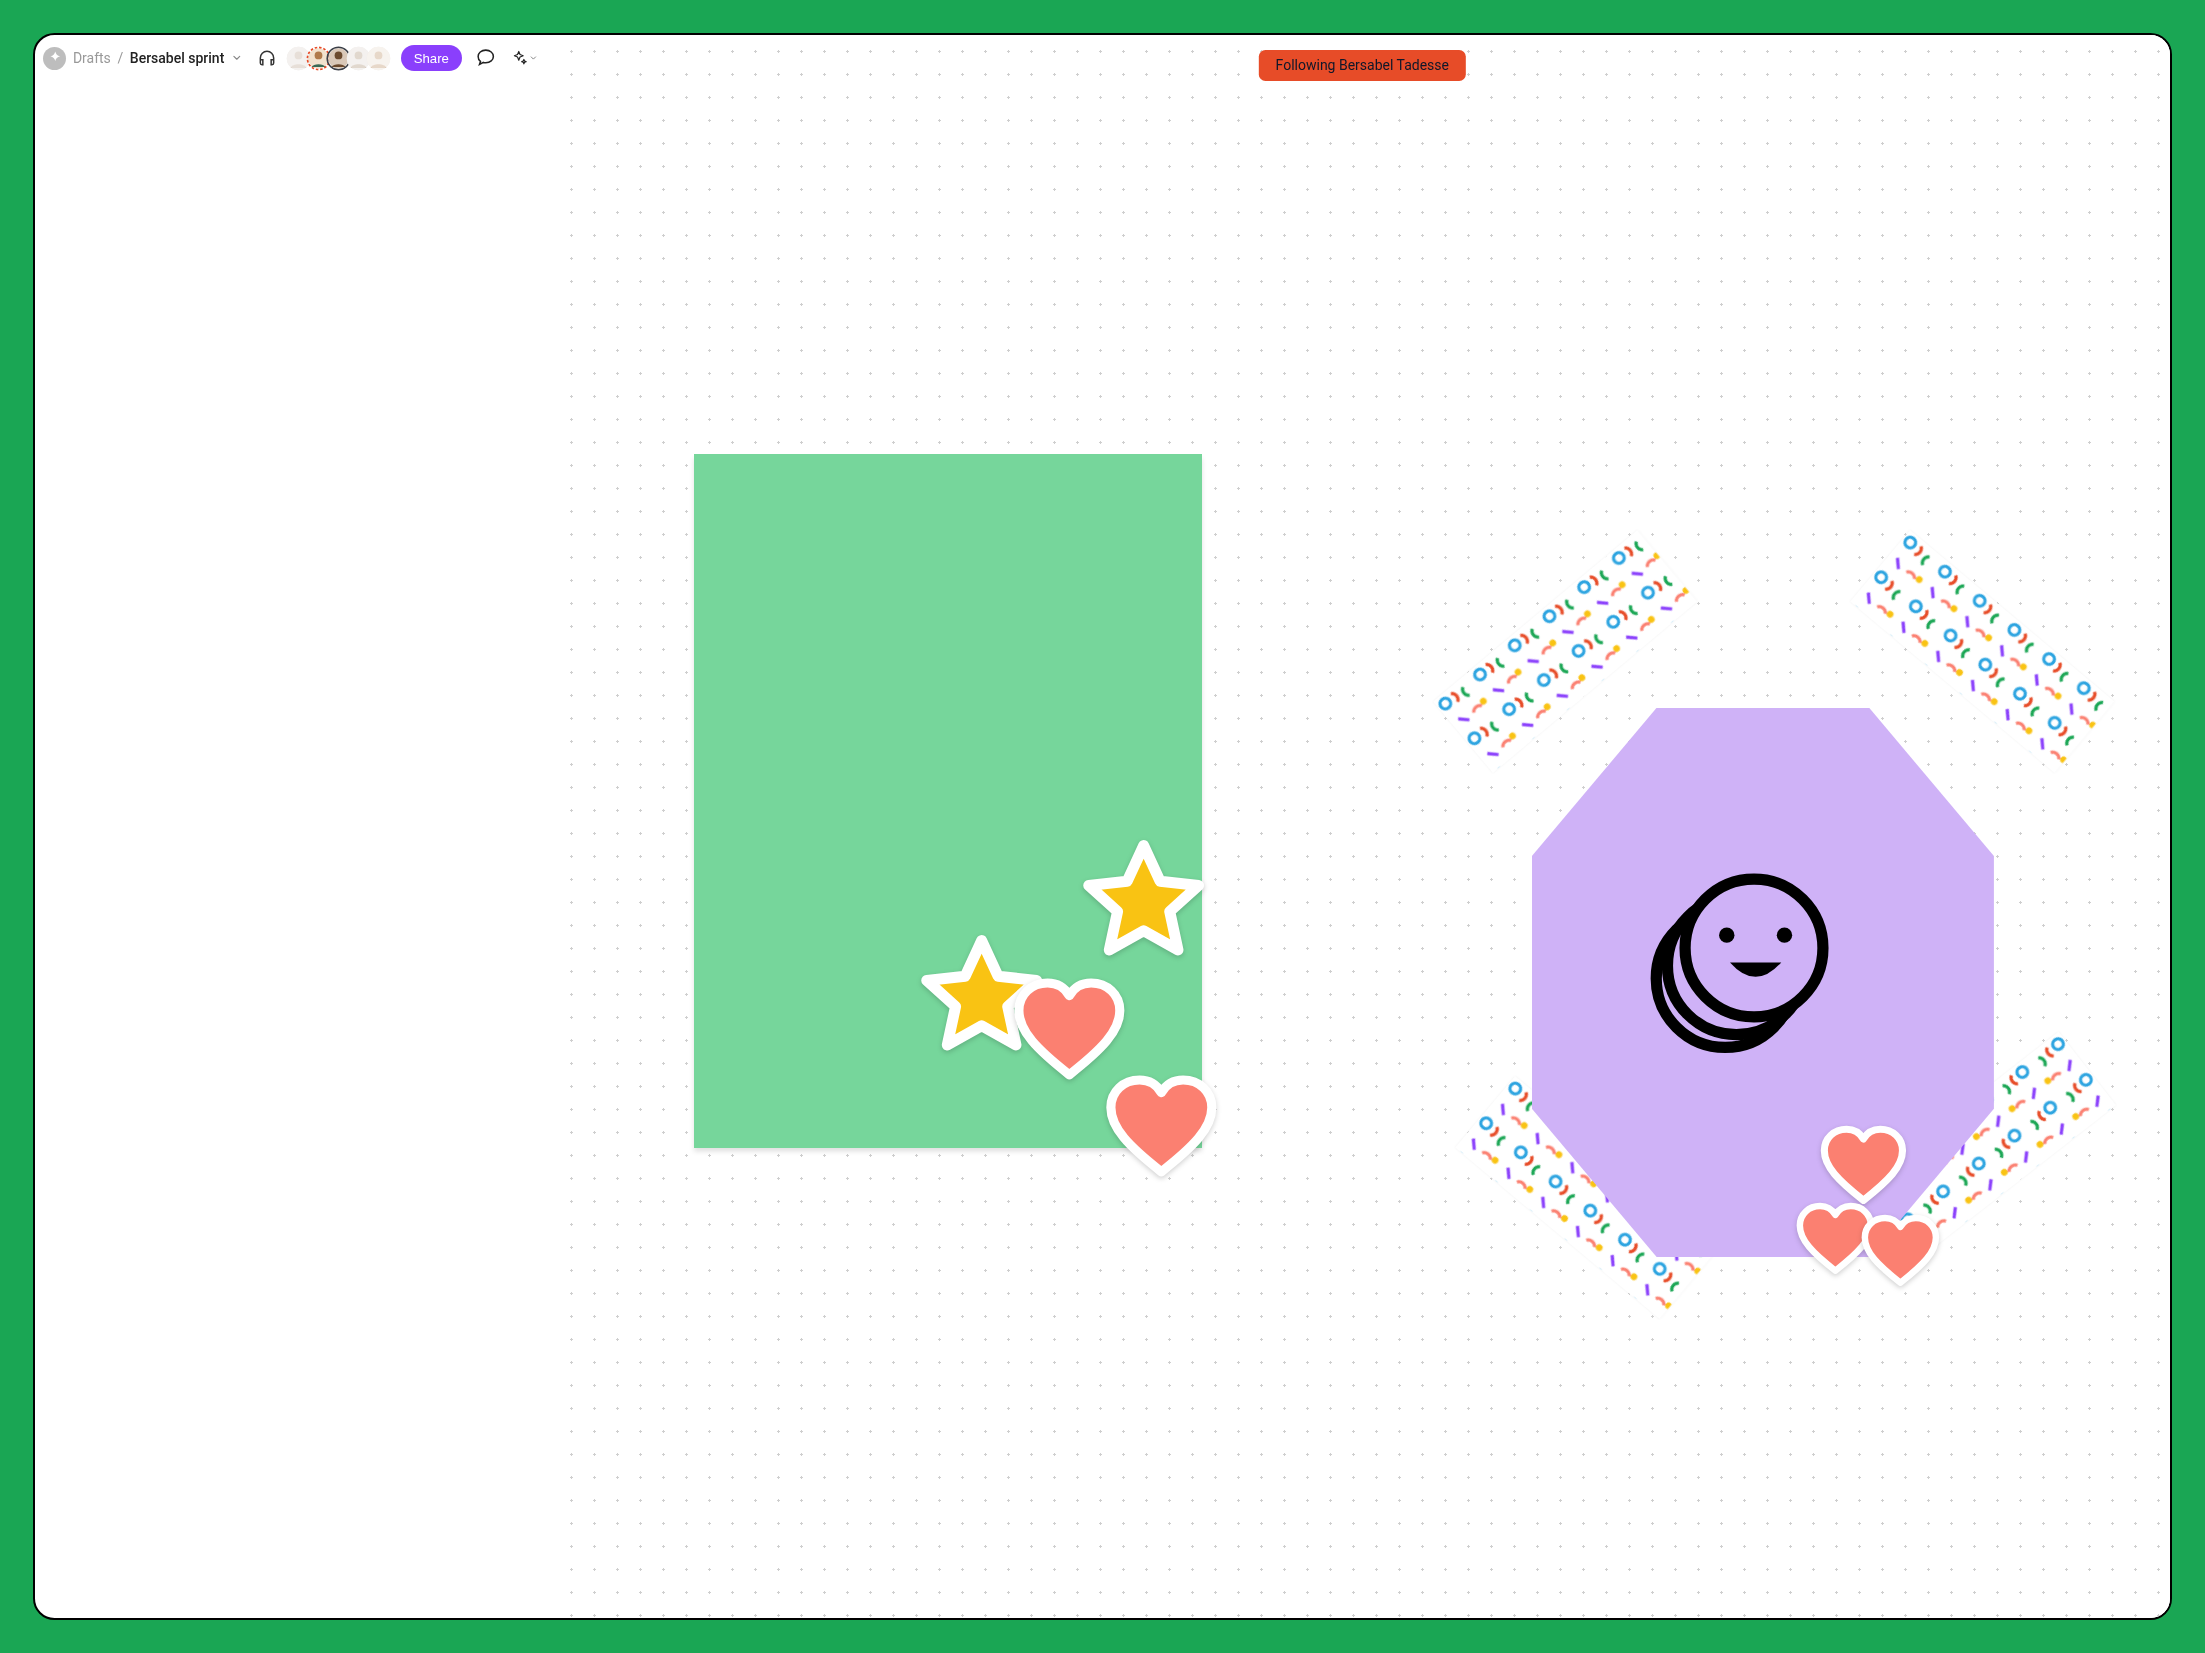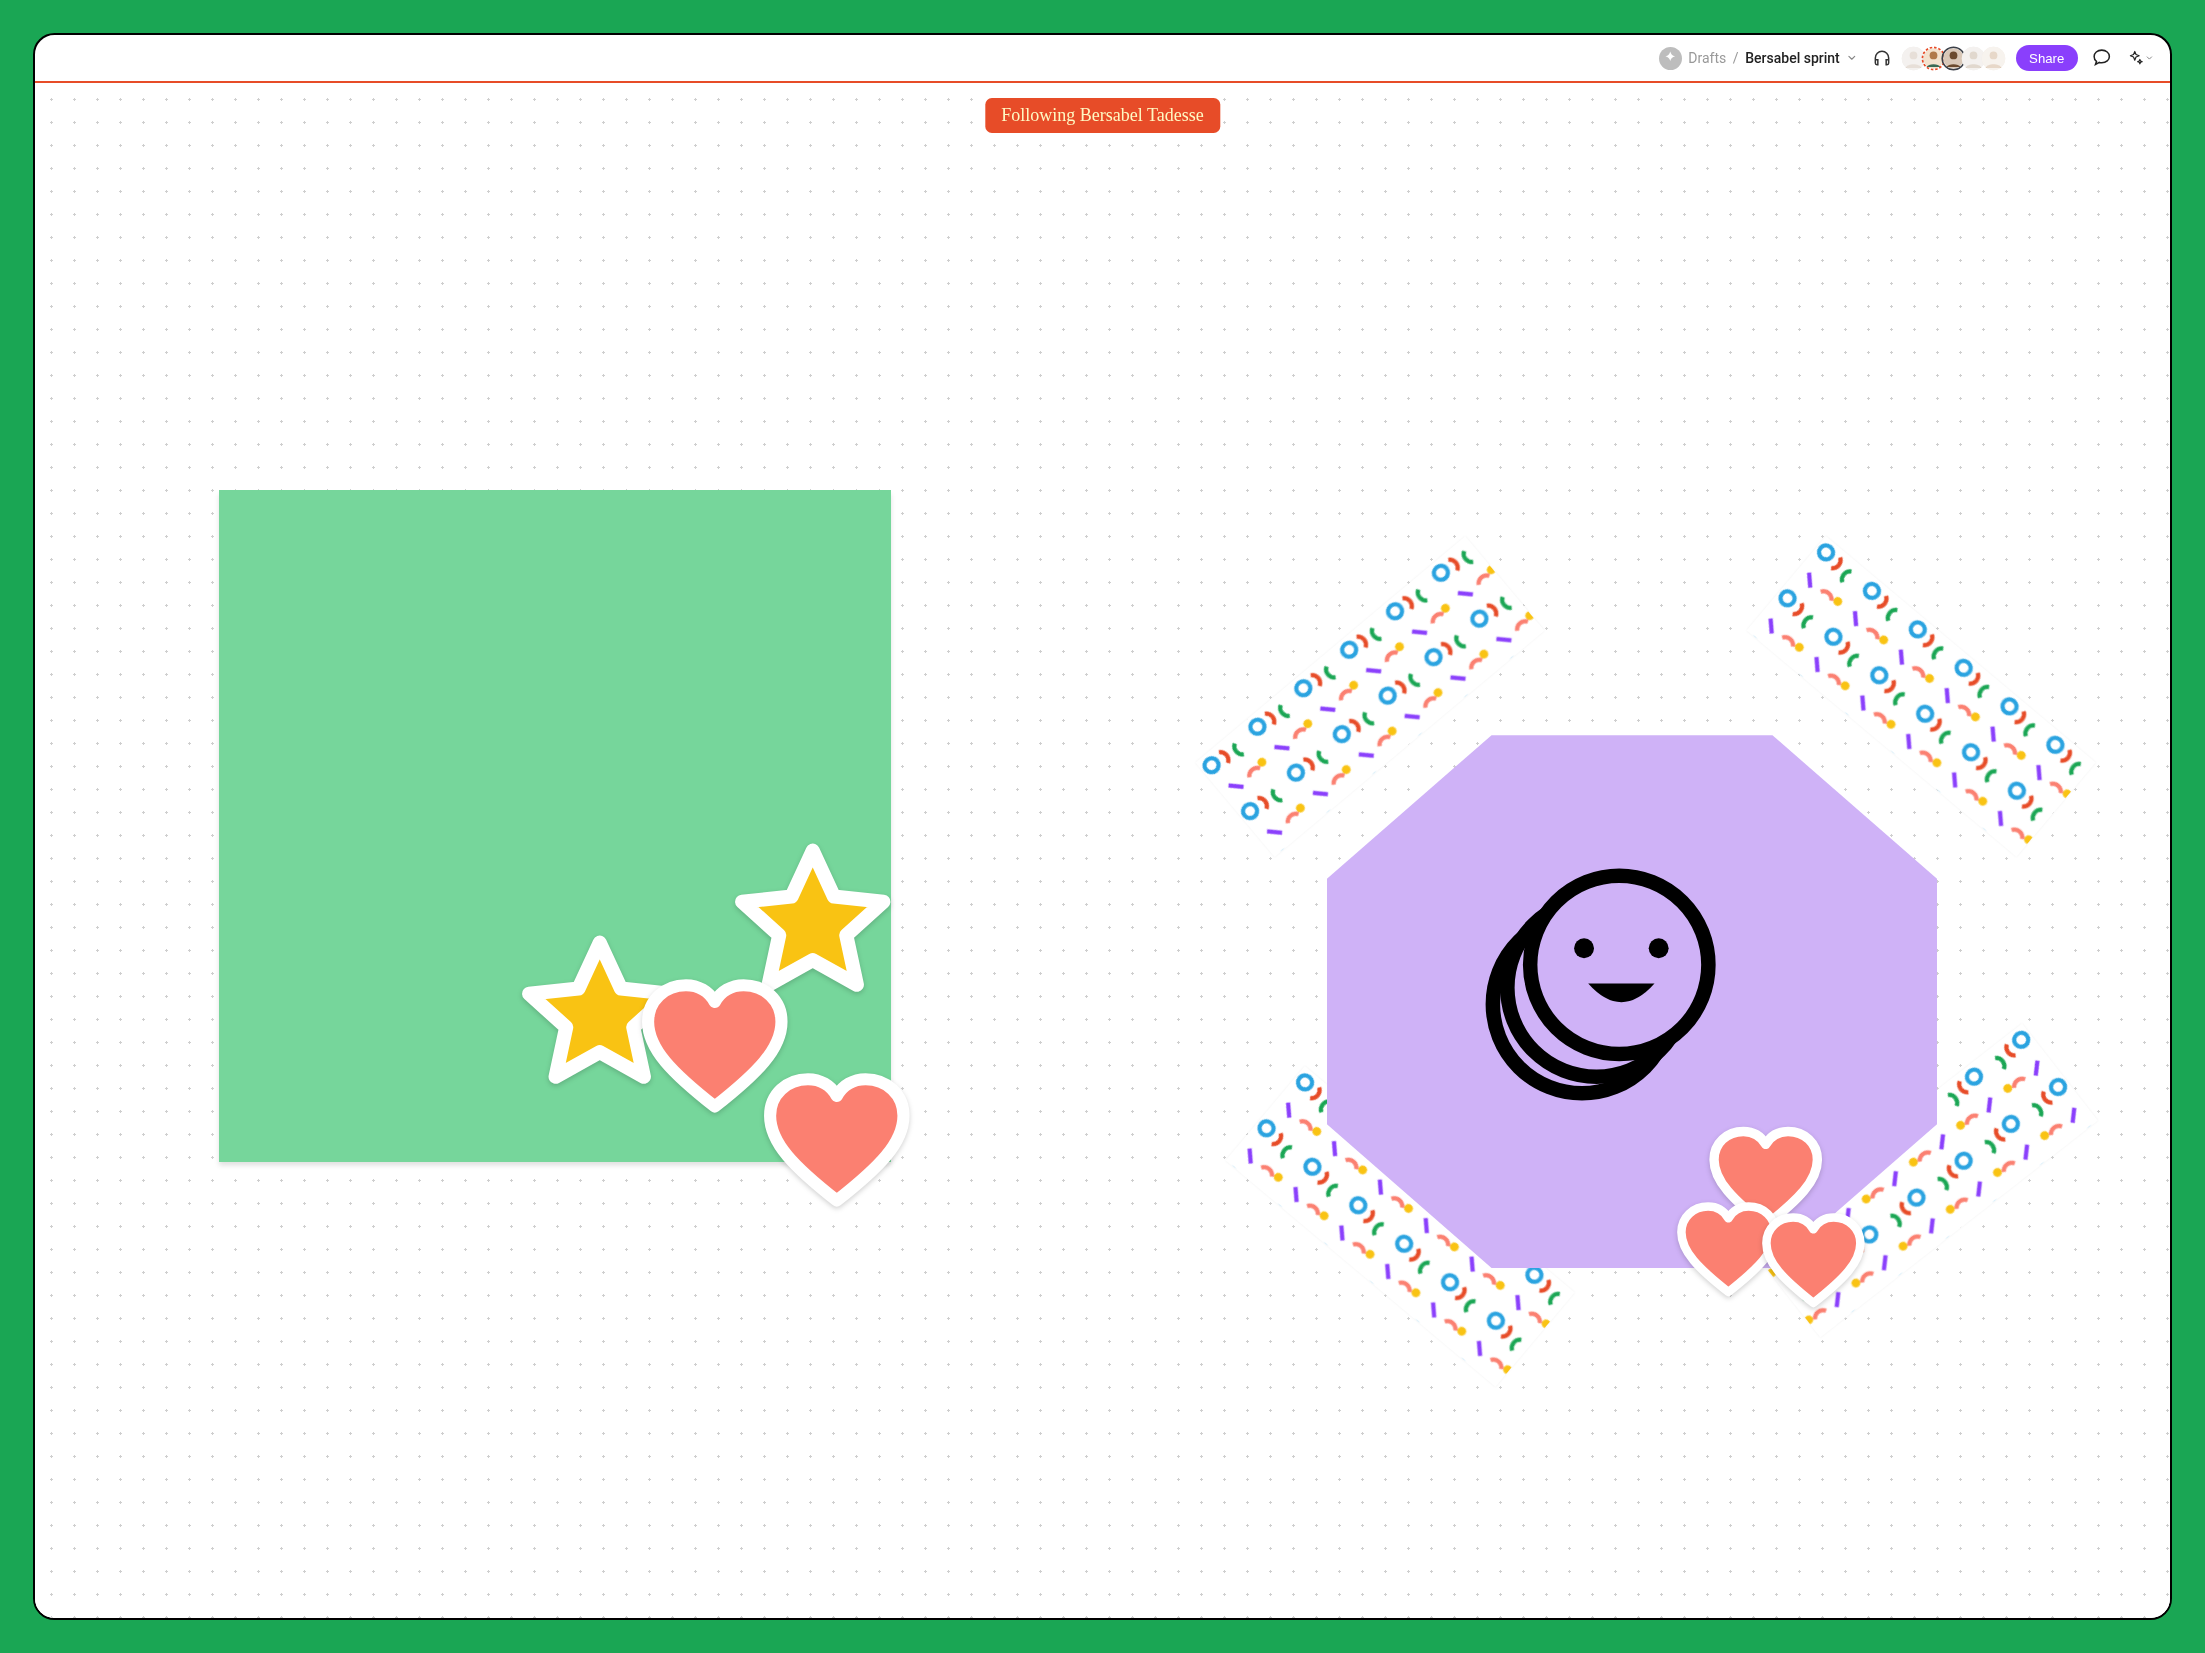--- a/index.html
+++ b/index.html
@@ -11,21 +11,21 @@
   }
   .window {
     width: 100%;
     height: 100%;
     background: #fff;
     border: 2.5px solid #000;
     border-radius: 21.5px;
     overflow: hidden;
     position: relative;
     display: flex;
-    flex-direction: column;
+    flex-direction: row;
   }
   
   .toolbar {
     height: 46px;
     flex-shrink: 0;
     display: flex;
     align-items: center;
     justify-content: flex-end;
     gap: 10px;
     padding: 0 16.5px 0 8.3px;
@@ -85,27 +85,26 @@
     background-image: radial-gradient(circle, #cfcfcf 1.2px, transparent 1.2px);
     background-size: 23px 23px;
     background-position: 5px 5px;
     overflow: hidden;
   }
   .follow-chip {
     position: absolute;
     top: 15px; left: 50%;
     transform: translateX(-50%);
     background: #e74c28;
-    color: #fef9c3;
-    font-size: 18px;
+    color: #0f172a;
+    font-size: 14px;
     padding: 7.4px 16.5px;
     border-radius: 6.6px;
     z-index: 10;
     white-space: nowrap;
-    font-family: Liberation Serif, serif;
   }
   .obj { position: absolute; }
   
   .sticky-green {
     left: 8.6%; top: 26.5%;
     width: 31.5%; height: 43.8%;
     background: #76d69b;
     box-shadow: 0 4.1px 5px rgba(0,0,0,.12);
   }
   

